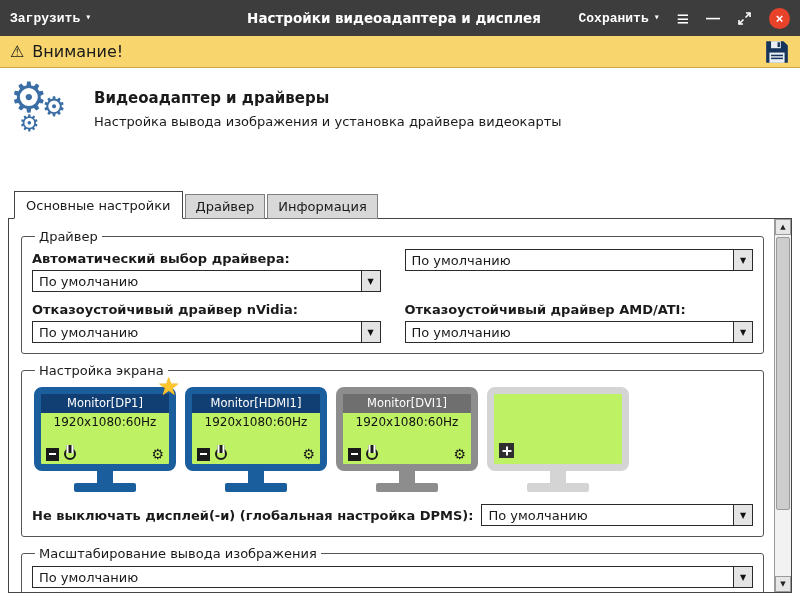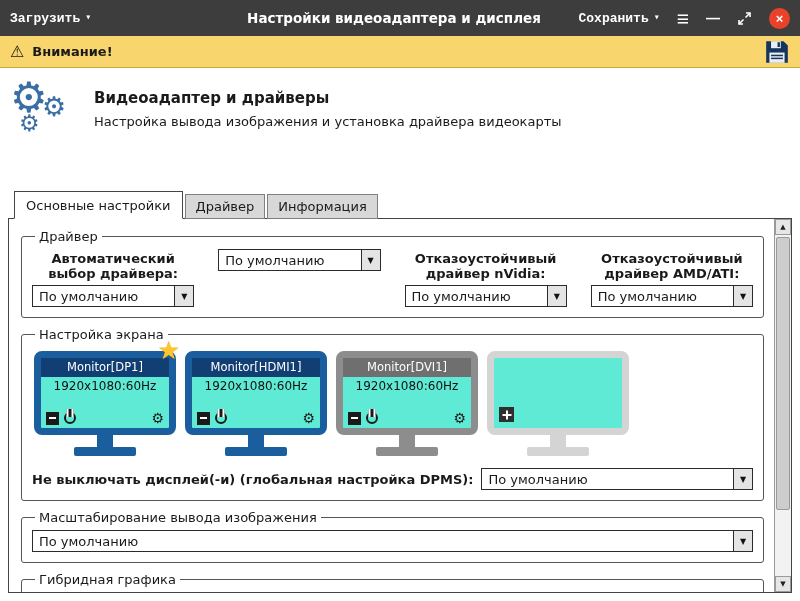--- a/index.html
+++ b/index.html
@@ -15,21 +15,21 @@
   .tb-left { z-index:1; }
   .caret { font-size:10px; }
   .icon-btn { background:none; border:none; color:#fff; cursor:pointer; display:flex; align-items:center; justify-content:center; padding:0; }
   .hamburger { font-size:21px; line-height:1; }
   .minimize { font-size:14px; font-weight:bold; }
   .close-btn { width:21px; height:21px; border-radius:50%; background:#e8432a; color:#fff; font-size:13px; font-weight:bold; line-height:1; }
 
   
   .warnbar { height:32px; flex:0 0 32px; background:#f8d66d; border-bottom:1px solid #cfa93c; display:flex; align-items:center; padding:0 10px; gap:8px; }
   .warn-icon { font-size:16px; color:#1a1a1a; line-height:1; }
-  .warn-text { font-weight:bold; font-size:13px; }
+  .warn-text { font-weight:normal; font-size:16px; }
   .warn-save { margin-left:auto; background:none; border:none; cursor:pointer; display:flex; }
 
   
   .header { padding:12px 16px 10px 10px; display:flex; align-items:center; gap:22px; background:#fff; }
   .gears { position:relative; width:62px; height:58px; flex:0 0 62px; color:#3a6ea5; }
   .gears span { position:absolute; line-height:1; }
   .gear-lg { font-size:42px; left:0; top:-3px; }
   .gear-md { font-size:27px; left:32px; top:13px; }
   .gear-sm { font-size:23px; left:9px; top:32px; }
   .hdr-title { font-size:15px; font-weight:bold; margin-bottom:7px; }
@@ -40,40 +40,40 @@
   .tab { border:1px solid #7f7f7f; background:#d8d8d8; padding:4px 10px 4px; font-size:13px; cursor:pointer; margin-bottom:-1px; }
   .tab.active { background:#fff; border:1px solid #444; border-bottom:1px solid #fff; padding:6px 11px 5px; }
 
   
   .panel { flex:1 1 auto; margin:0 8px 8px; border:1px solid #444; position:relative; background:#fff; overflow:hidden; }
   .scrollarea { position:absolute; left:0; top:0; right:17px; bottom:0; padding:10px 10px 0 12px; overflow:hidden; }
 
   fieldset { border:1px solid #555; border-radius:3px; padding:5px 10px 10px; margin-bottom:9px; }
   legend { font-size:13px; padding:0 4px; margin-left:3px; }
 
-  .grid2 { display:grid; grid-template-columns:1fr 1fr 1fr 1fr; column-gap:24px; row-gap:8px;text-align:center; }
+  .grid2 { display:grid; grid-template-columns:1fr 1fr; column-gap:24px; row-gap:8px; }
   .fld-label { display:block; font-weight:bold; margin:2px 0 4px; font-size:13px; }
 
   
   .combo { height:22px; border:1px solid #2b2b2b; background:#fff; display:flex; align-items:stretch; cursor:pointer; }
   .combo-value { flex:1; padding:0 6px; display:flex; align-items:center; font-size:13px; overflow:hidden; white-space:nowrap; }
   .combo-btn { width:19px; background:#e4e4e4; border-left:1px solid #2b2b2b; display:flex; align-items:center; justify-content:center; }
   .combo-arrow { font-size:8px; color:#111; }
 
   .inline-field { display:flex; align-items:center; gap:8px; }
   .inline-field .fld-label { margin:0; white-space:nowrap; }
   .inline-field .combo { flex:1; }
 
   
   .mon-row { display:flex; gap:9px; margin:4px 0 12px 2px; }
   .monitor { width:142px; display:flex; flex-direction:column; align-items:center; position:relative; cursor:pointer; }
   .mon-blue  { --mc:#1b5e9e; --mt:#123f73; }
   .mon-gray  { --mc:#8d8d8d; --mt:#6f6f6f; }
   .mon-empty { --mc:#d4d4d4; --mt:transparent; }
-  .mon-body { width:142px; height:84px; border:7px solid var(--mc); border-radius:8px; background:#5eead4; display:flex; flex-direction:column; }
+  .mon-body { width:142px; height:84px; border:7px solid var(--mc); border-radius:8px; background:#bef264; display:flex; flex-direction:column; }
   .mon-title { background:var(--mt); color:#fff; font-size:11.5px; text-align:center; padding:2px 0 3px; white-space:nowrap; }
   .mon-res { font-size:12px; color:#111; text-align:center; padding:2px 0; }
   .mon-icons { display:flex; align-items:center; gap:5px; padding:0 5px 3px; margin-top:auto; }
   .mon-gear { margin-left:auto; font-size:14px; color:#1a1a1a; line-height:1; cursor:pointer; }
   .mon-neck { width:16px; height:12px; background:var(--mc); }
   .mon-base { width:62px; height:9px; background:var(--mc); border-radius:2px; }
   .star { position:absolute; top:-13px; right:-4px; font-size:25px; color:#fec52e; text-shadow:0 0 1px #d99d12; z-index:3; line-height:1; }
 
   .minus-icon { width:13px; height:13px; background:#1a1a1a; display:flex; align-items:center; justify-content:center; cursor:pointer; }
   .minus-icon::before { content:""; width:7px; height:2px; background:#fff; }

